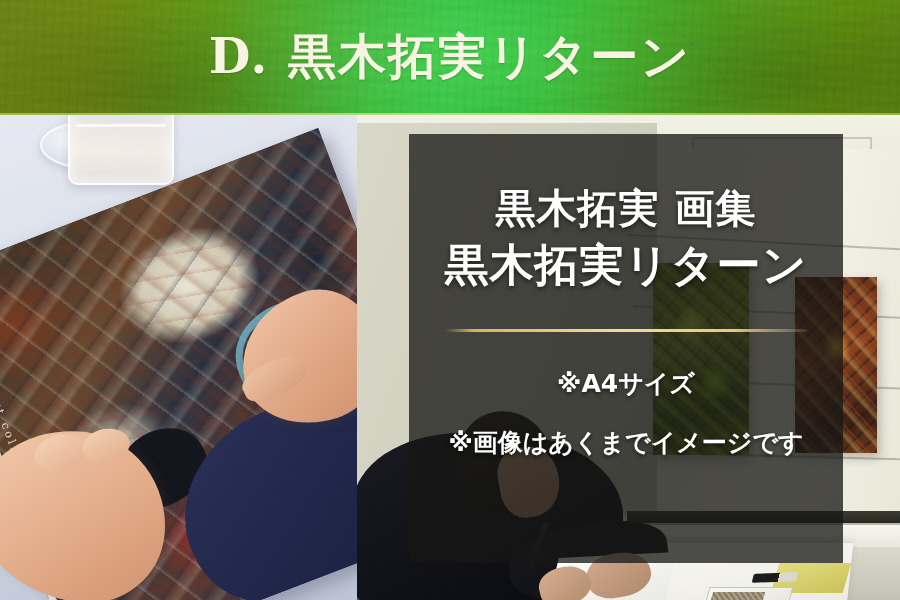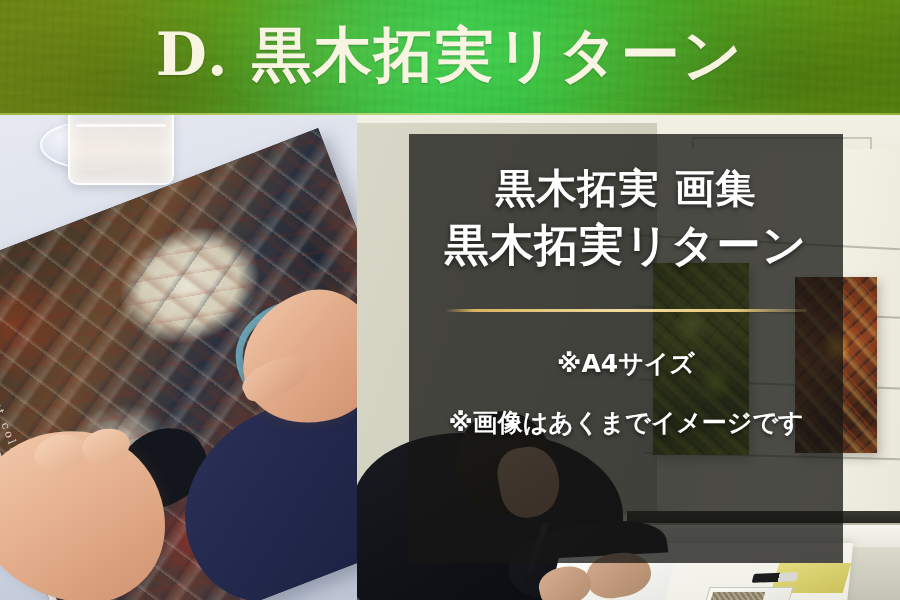--- a/index.html
+++ b/index.html
@@ -50,21 +50,21 @@
   }
   .banner-scratch{
     position:absolute; inset:0; opacity:.28;
   }
   .banner-title{
     position:absolute; left:0; right:0; top:50%;
     transform:translateY(-52%);
     text-align:center;
     color:#f7f4e2;
     font-family:"DejaVu Serif", serif;
-    font-size:59px;
+    font-size:48px;
     font-weight:700;
     letter-spacing:2px;
     white-space:nowrap;
     text-shadow:0 1px 2px rgba(0,0,0,0.22);
   }
   .banner-edge{
     position:absolute; left:0; right:0; bottom:0; height:2px;
     background:linear-gradient(90deg,#a8c14a,#cfe08a 50%,#9fbb3e);
     opacity:.85;
   }
@@ -368,21 +368,21 @@
   .overlay{
     position:absolute;
     left:409px; top:134px;
     width:434px; height:429px;
     background:rgba(22,22,20,0.76);
   }
   .overlay-inner{
     position:absolute; inset:0;
     display:flex; flex-direction:column;
     align-items:center;
-    padding-top:28px;
+    padding-top:48px;
   }
   .ov-line{
     color:#ffffff;
     font-family:"DejaVu Serif", serif;
     font-weight:700;
     font-size:40px;
     letter-spacing:1px;
     line-height:1.30;
     white-space:nowrap;
     text-shadow:0 2px 5px rgba(0,0,0,.6);

